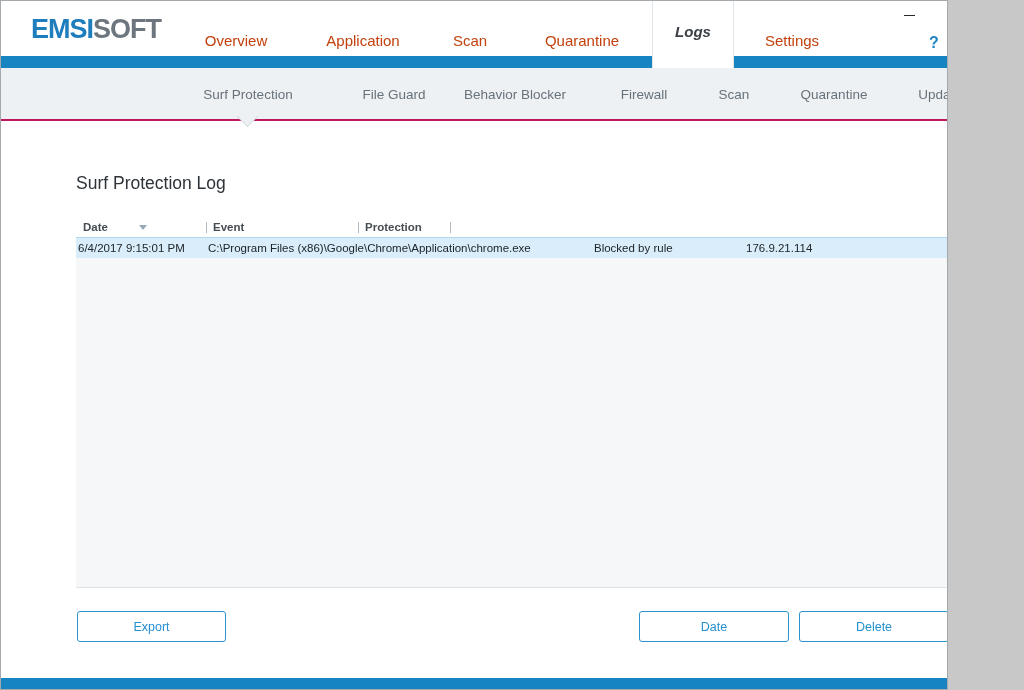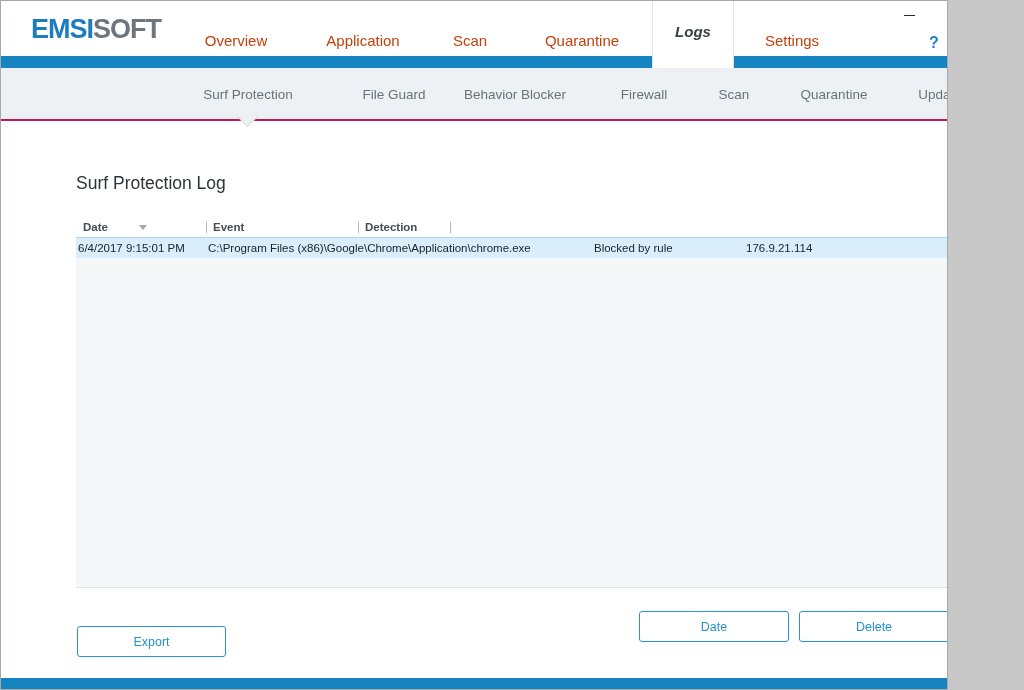--- a/index.html
+++ b/index.html
@@ -69,21 +69,21 @@
       border-top:1px solid #add8f0;box-sizing:content-box;cursor:default;}
   .td{box-sizing:border-box;padding-left:2px;font-size:11.5px;color:#20262b;line-height:20px;
       white-space:nowrap;overflow:hidden;}
   .tbody-rest{flex:1;background:#f6f7f8;}
   
   .btn{
     position:absolute;top:610px;height:31px;box-sizing:border-box;background:#fff;
     border:1px solid #2b93d1;border-radius:3px;color:var(--button-blue,#2590d0);
     font-size:12.5px;font-family:"Liberation Sans",sans-serif;text-align:center;cursor:pointer;padding:0;
   }
-  .btn-export{left:76px;width:149px;margin-top:15px;}
+  .btn-export{left:76px;width:149px;}
   .btn-clear{left:638px;width:150px;}
   .btn-delete{left:798px;width:150px;}
   .bottombar{position:absolute;left:0;right:0;bottom:0;height:11px;background:var(--accent,#1584c1);}
 </style>
 </head>
 <body>
 
 <div class="window">
 
   <div class="topbar">
@@ -136,21 +136,21 @@
       <div class="th col-date">
         <span>Date</span>
         <span class="sort-caret"></span>
       </div>
       <div class="th col-event">
         <span class="col-div"></span>
         <span>Event</span>
       </div>
       <div class="th col-det">
         <span class="col-div"></span>
-        <span>Detection</span>
+        <span>Protection</span>
       </div>
       <div class="th col-rest">
         <span class="col-div"></span>
       </div>
     </div>
 
     <div class="row-selected">
       <div class="td col-date">6/4/2017 9:15:01 PM</div>
       <div class="td col-app">C:\Program Files (x86)\Google\Chrome\Application\chrome.exe</div>
       <div class="td col-event">Blocked by rule</div>

